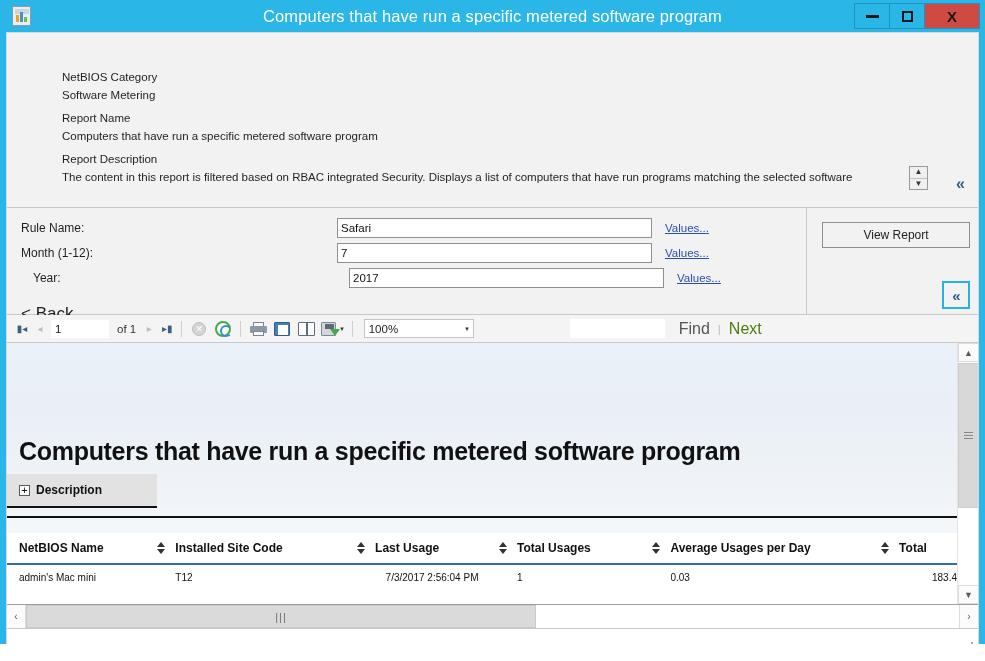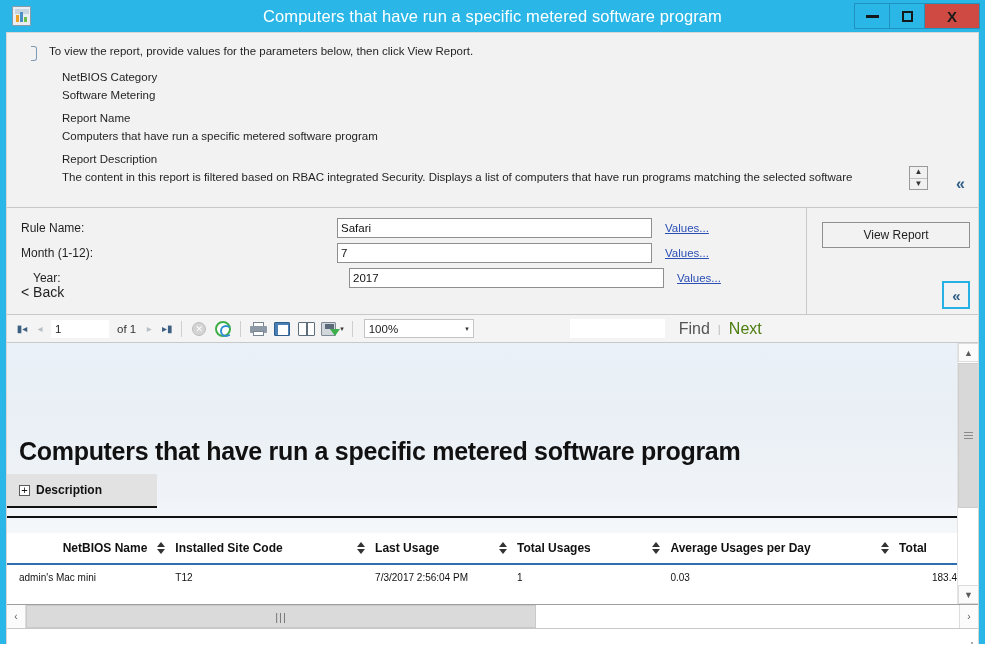--- a/index.html
+++ b/index.html
@@ -137,22 +137,22 @@
     padding: 0 3px;
     outline: none;
   }
   .values-link {
     margin-left: 13px;
     font-size: 11.5px; color: #2a4fb5;
     text-decoration: underline;
     cursor: pointer;
   }
   .back-link {
-    position: absolute; left: 14px; top: 76px;
-    font-size: 14px; color: #1f1f1f;
+    position: absolute; left: 14px; top: 96px;
+    font-size: 17px; color: #1f1f1f;
   }
   .param-right {
     position: absolute; left: 800px; top: 0; right: 0; height: 107px;
   }
   .view-report-btn {
     position: absolute; left: 15px; top: 14px;
     width: 148px; height: 26px;
     background: #f2f2f2;
     border: 1px solid #8f8f8f;
     font-family: "Liberation Sans", sans-serif;
@@ -270,22 +270,22 @@
   .th { font-size: 12px; font-weight: bold; color:#111; display:flex; align-items:center; }
   .sorter {
     display: inline-flex; flex-direction: column; align-items: center;
     margin: 0 10px; line-height: 0;
   }
   .sorter .up { width:0;height:0;border-left:4px solid transparent;border-right:4px solid transparent;border-bottom:5px solid #333; }
   .sorter .dn { width:0;height:0;border-left:4px solid transparent;border-right:4px solid transparent;border-top:5px solid #333; margin-top:2px; }
   .tbl-row { display: flex; padding: 7px 0 0 12px; font-size: 12.5px; color:#111; }
   .td { font-size: 10px; color:#111; }
 
-  .c0 { width: 133px; justify-content: flex-end; } .c1 { width: 178px; }
-  .c2 { width: 118px; } .c3 { width: 130px; }
+  .c0 { width: 133px; } .c1 { width: 178px; }
+  .c2 { width: 118px; text-align: center; } .c3 { width: 130px; }
   .c4 { width: 208px; } .c5 { width: 60px; text-align: right; }
 
   
   .rv-vscroll {
     position: absolute; right: 0; top: 0; width: 21px; bottom: 0;
     background: #ffffff; border-left: 1px solid #e3e3e3;
   }
   .vs-btn {
     width: 21px; height: 19px; background:#fbfbfb; border:1px solid #dcdcdc;
     display:flex;align-items:center;justify-content:center;font-size:9px;color:#5b5b5b;
@@ -349,27 +349,20 @@
       <div class="wb">
           <span class="max-glyph"></span>
         </div>
       <div class="wb close">X</div>
     </div>
   </div>
 
   <div class="client">
 
     <div class="param-header">
-      <div class="instruction">
-        <span class="info-icon">
-          <span class="col1"><span class="seg"></span><span class="seg"></span><span class="seg"></span><span class="seg"></span></span>
-          <span class="brk"></span>
-        </span>
-        <span class="instruction-text">To view the report, provide values for the parameters below, then click View Report.</span>
-      </div>
 
       <div class="meta">
         <div class="meta-label">NetBIOS Category</div>
         <div class="meta-value">Software Metering</div>
         <div class="meta-label">Report Name</div>
         <div class="meta-value">Computers that have run a specific metered software program</div>
         <div class="meta-label">Report Description</div>
         <div class="meta-value last">The content in this report is filtered based on RBAC integrated Security. Displays a list of computers that have run programs matching the selected software</div>
       </div>
 

